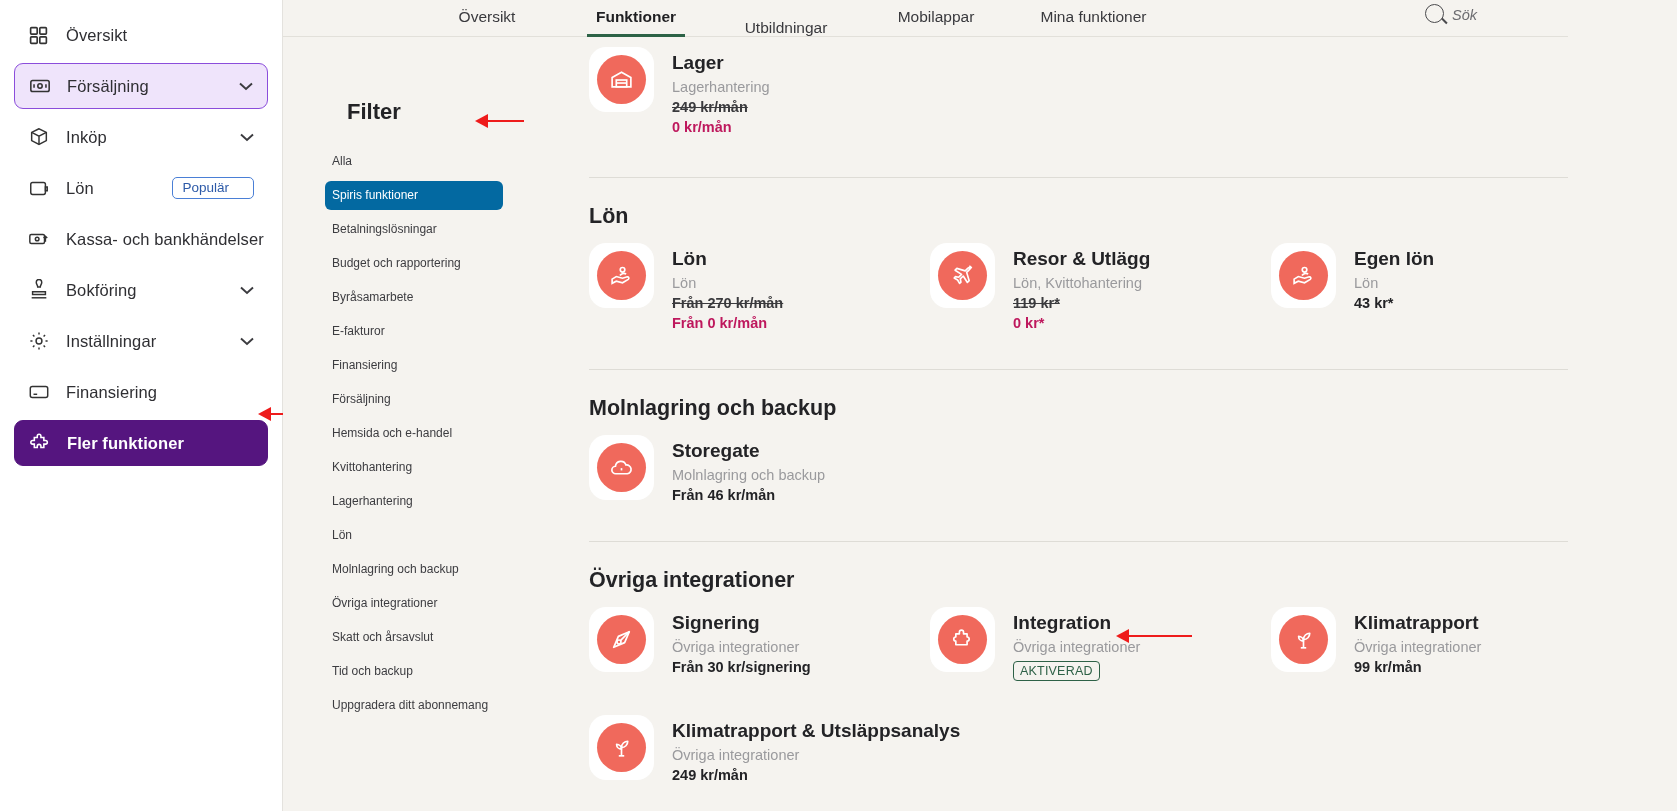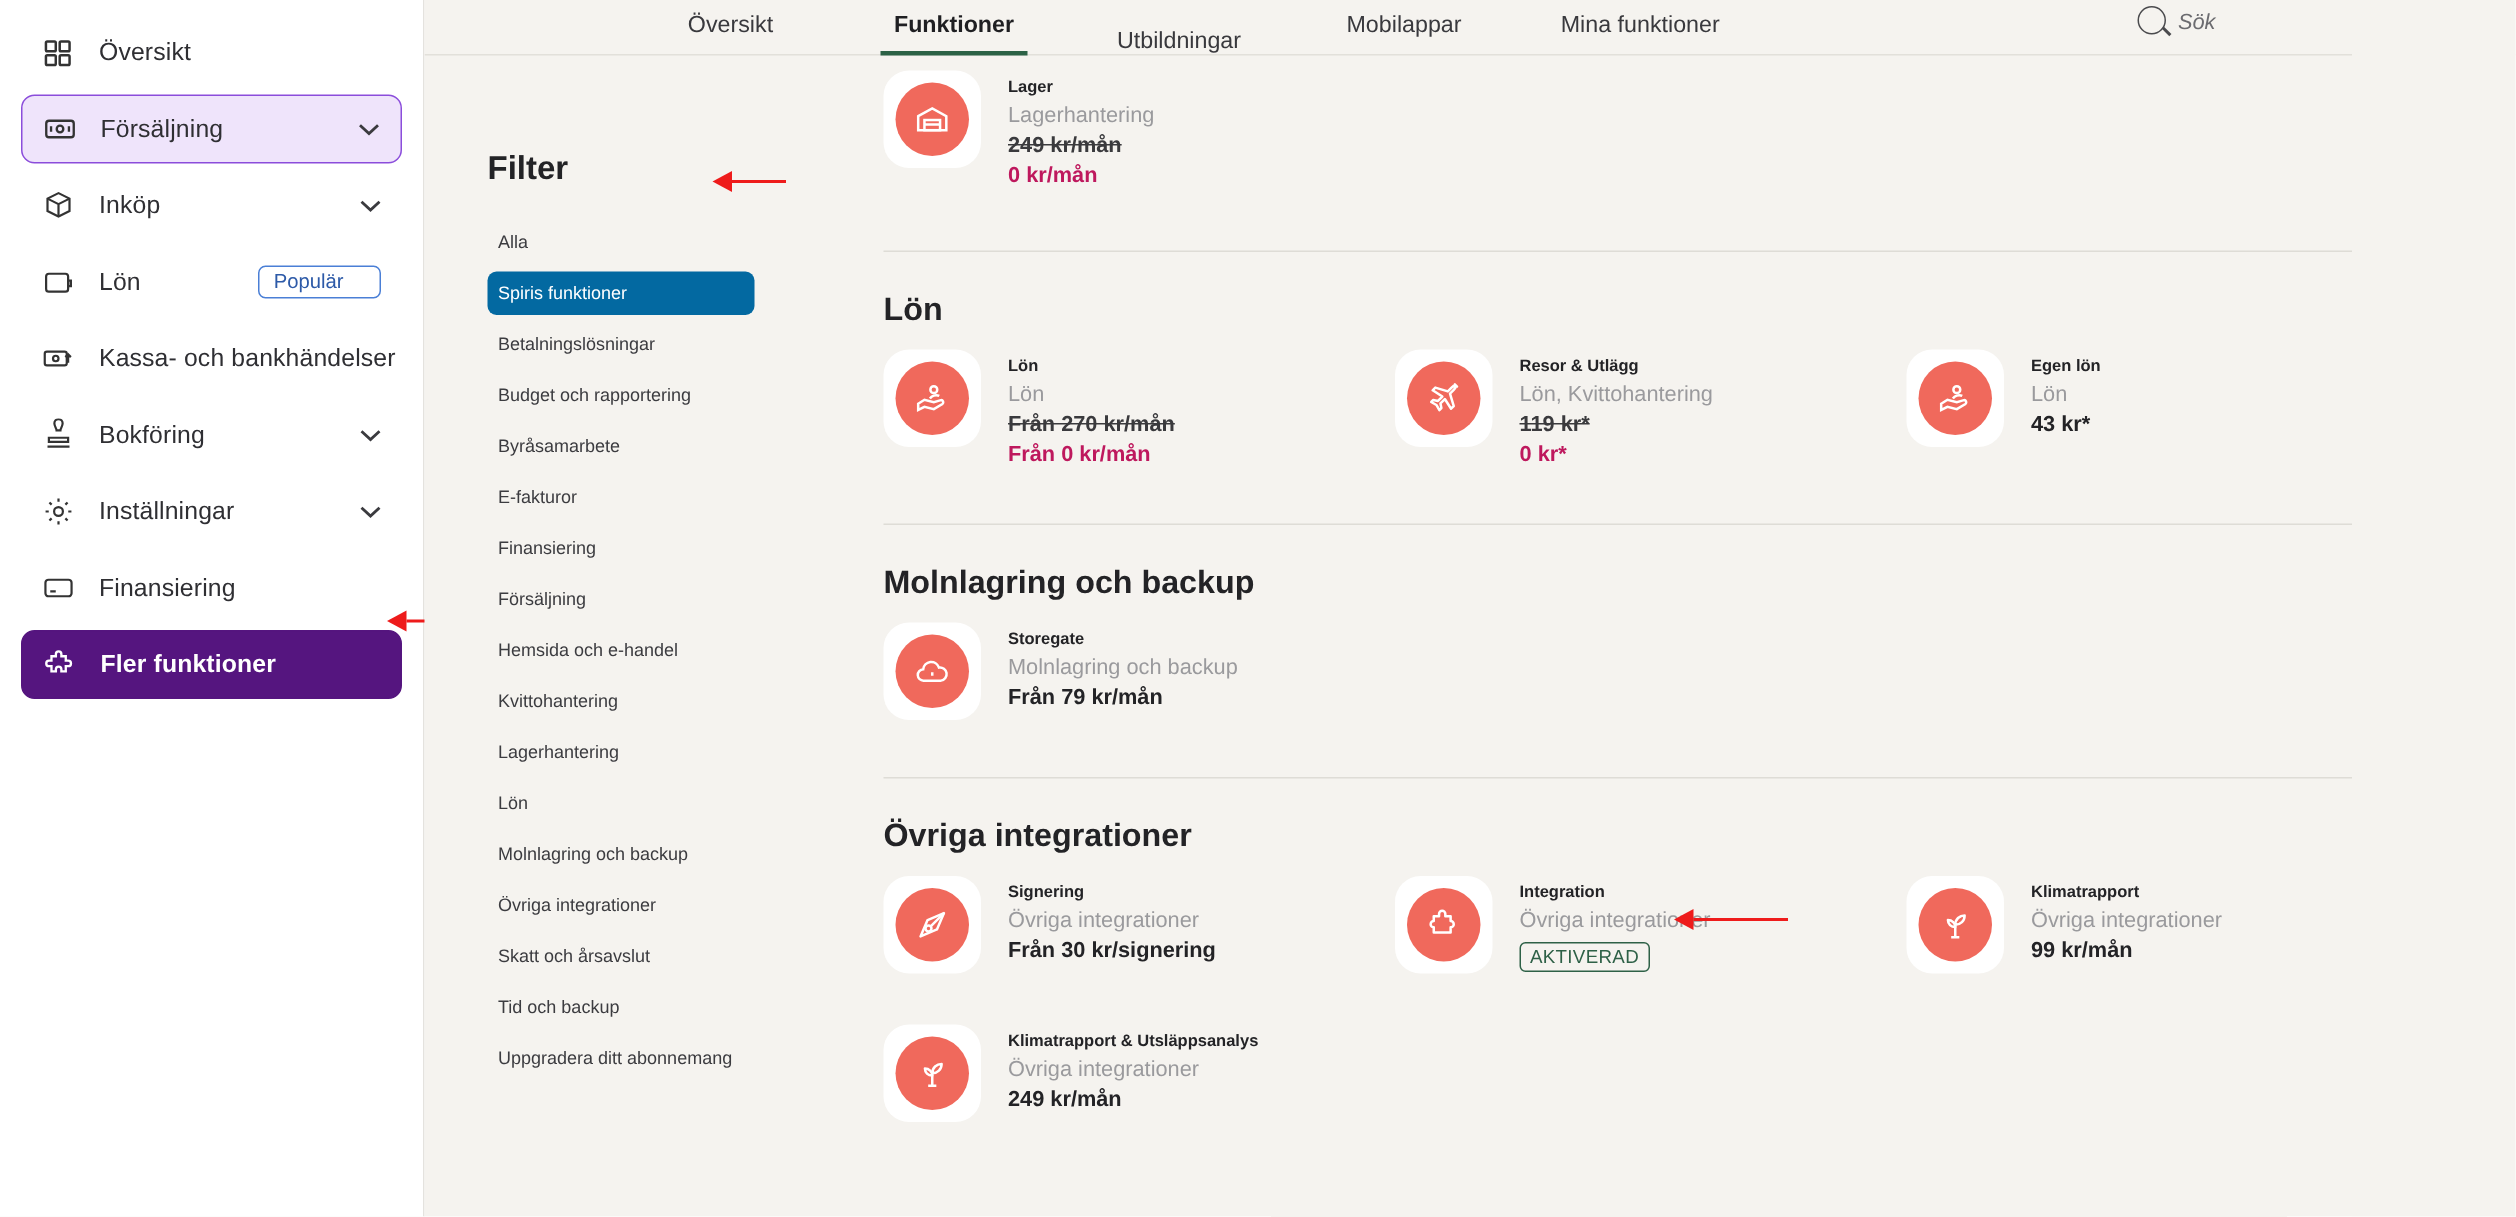--- a/index.html
+++ b/index.html
@@ -107,21 +107,21 @@
     content: ""; position: absolute; width: 7px; height: 1.8px;
     background: #4a4a4d; right: -5px; bottom: 0px;
     transform: rotate(45deg);
   }
   .search .txt { font-size: 14.5px; color: #6c6c70; font-style: italic; }
 
   .body-row { display: flex; }
 
   
   .filters { width: 300px; flex: 0 0 300px; padding: 62px 0 0 42px; position: relative; }
-  .filters h2 { font-size: 22px; color: #232326; font-weight: bold; margin-bottom: 22px; }
+  .filters h2 { font-size: 22px; color: #232326; font-weight: bold; margin-bottom: 22px; margin-left: 22px; }
   .filter-item {
     font-size: 12px; color: #3c3c40;
     padding: 7px 10px 8px 7px;
     border-radius: 6px;
     margin-bottom: 5px;
     width: 178px;
     cursor: pointer;
     white-space: nowrap;
   }
   .filter-item.active { background: #0369a1; color: #ffffff; }
@@ -141,21 +141,21 @@
     background: #ffffff; border-radius: 17px;
     display: flex; align-items: center; justify-content: center;
     margin-right: 18px;
   }
   .card .disc {
     width: 49px; height: 49px; border-radius: 50%;
     background: #f0695c;
     display: flex; align-items: center; justify-content: center;
   }
   .card .info { padding-top: 5px; }
-  .card .nm { font-size: 11px; font-weight: bold; color: #232326; white-space: nowrap; }
+  .card .nm { font-size: 19px; font-weight: bold; color: #232326; white-space: nowrap; }
   .card .cat { font-size: 14.5px; color: #9a9a9d; margin-top: 5px; white-space: nowrap; }
   .card .old { font-size: 14.5px; color: #3a3a3d; text-decoration: line-through; margin-top: 4px; font-weight: bold; }
   .card .price { font-size: 14.5px; color: #232326; margin-top: 4px; font-weight: bold; }
   .card .price.red { color: #be185d; }
   .pill {
     display: inline-block; margin-top: 6px;
     border: 1px solid #2e6147; color: #2e6147;
     border-radius: 4px; font-size: 12.5px;
     padding: 2px 6px 2px 6px; background: transparent;
     letter-spacing: .2px;
@@ -428,21 +428,21 @@
                 <div class="disc">
                   <svg width="25" height="25" viewBox="0 0 24 24" fill="none" stroke="#fff" stroke-width="1.6">
                     <path d="M6.5 18a3.6 3.6 0 0 1-.3-7.2A5.2 5.2 0 0 1 16.3 9.6 3.9 3.9 0 0 1 17.6 18z"></path>
                     <path d="M12 12.6v2.2"></path>
                   </svg>
                 </div>
               </div>
               <div class="info">
                 <div class="nm">Storegate</div>
                 <div class="cat">Molnlagring och backup</div>
-                <div class="price">Från 79  kr/mån</div>
+                <div class="price">Från 46  kr/mån</div>
               </div>
             </div>
           </div>
         </div>
 
         <div class="divider"></div>
 
         <div class="section" style="position:relative;">
           <h3 class="sec-title">Övriga integrationer</h3>
           <div class="grid">

